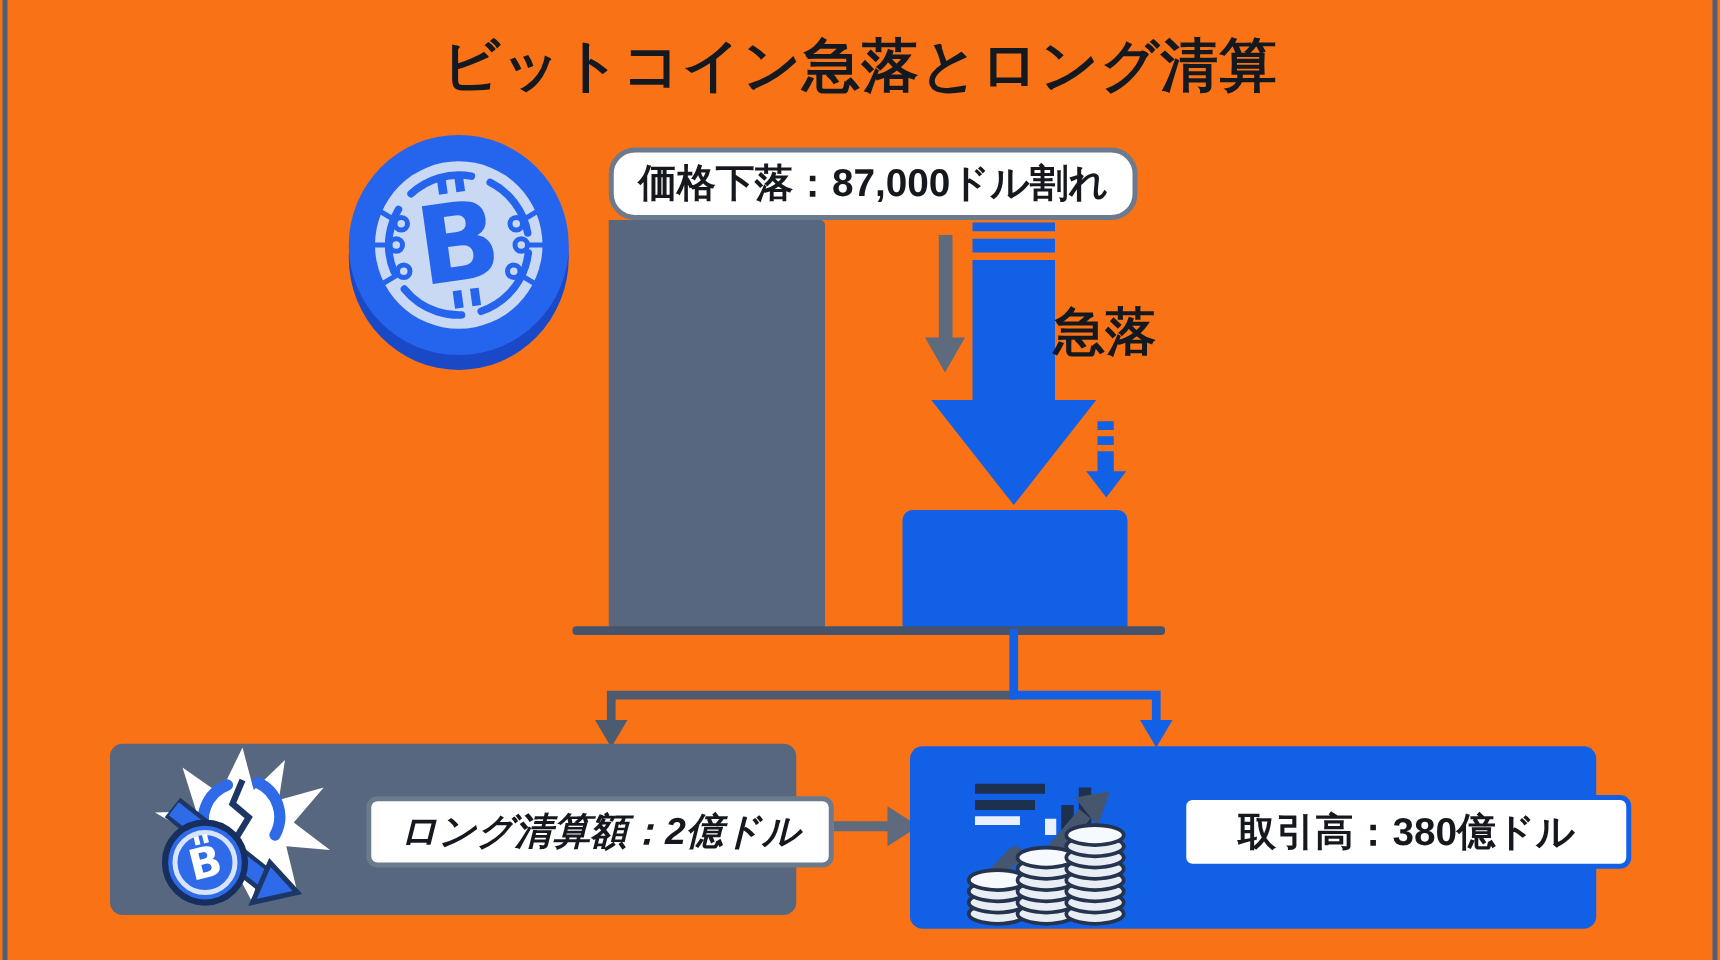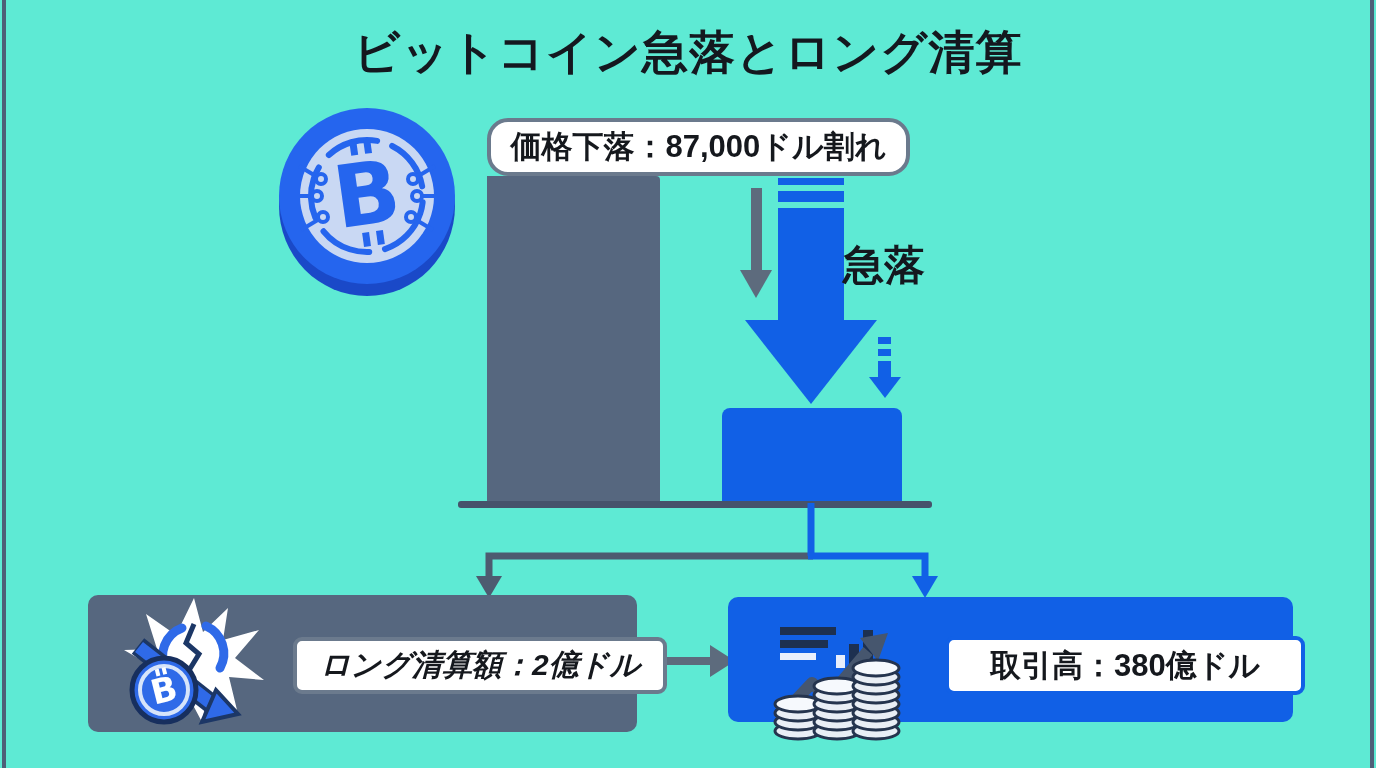--- a/index.html
+++ b/index.html
@@ -1,17 +1,17 @@
 <!DOCTYPE html>
 <html lang="ja"><head>
 <meta charset="utf-8">
 <style>
   html,body{margin:0;padding:0;background:#e8e8e8;}
   #canvas{
-    position:relative;width:1376px;height:768px;background:#5eead4;
+    position:relative;width:1376px;height:768px;background:#f97316;
     overflow:hidden;font-family:"Liberation Sans","DejaVu Sans",sans-serif;
   }
   .edge{position:absolute;top:0;bottom:0;width:4px;background:#4e5f78;}
   .edge.left{left:2px;}
   .edge.right{right:2px;}
   .title{
     position:absolute;top:22px;left:0;width:100%;text-align:center;
     font-size:46px;font-weight:800;color:#14181f;letter-spacing:1px;
   }
   .pill{
@@ -32,21 +32,21 @@
   }
   .baseline{
     position:absolute;left:458px;top:501px;width:474px;height:7px;
     background:#46536b;border-radius:3px;
   }
   .annotation{
     position:absolute;left:843px;top:238px;font-size:41px;font-weight:700;color:#14181f;
   }
   .flow-box{position:absolute;border-radius:10px;}
   .box-liquidation{left:88px;top:595px;width:549px;height:137px;background:#56677f;}
-  .box-volume{left:728px;top:597px;width:549px;height:125px;background:#1160e6;padding-left:16px;}
+  .box-volume{left:728px;top:597px;width:549px;height:146px;background:#1160e6;}
   .liq-pill{left:205px;top:42px;width:374px;height:57px;font-size:30px;font-style:italic;}
   .vol-pill{left:217px;top:39px;width:360px;height:59px;font-size:31px;}
   .abs-svg{position:absolute;pointer-events:none;}
 </style>
 </head>
 <body>
 
 <div id="canvas">
 
   <div class="edge left"></div>

